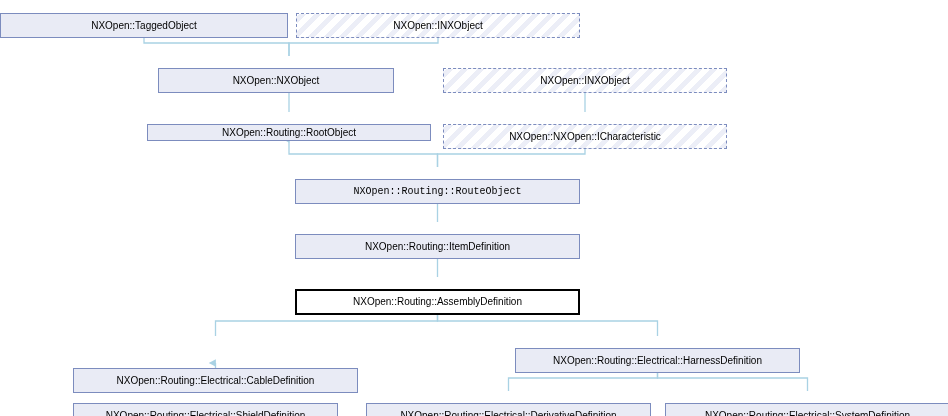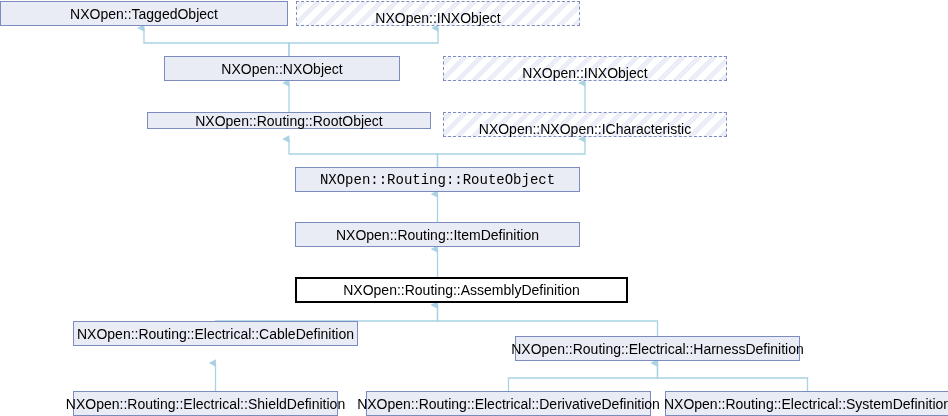--- a/index.html
+++ b/index.html
@@ -8,41 +8,41 @@
     width:948px;height:416px;
     background:#ffffff;
     font-family:"Liberation Sans","DejaVu Sans",sans-serif;
     overflow:hidden;
   }
   #edges{position:absolute;left:0;top:0;width:948px;height:416px;}
   .node{
     position:absolute;
     box-sizing:border-box;
     display:flex;align-items:center;justify-content:center;
-    font-size:14px;
+    font-size:10px;
     line-height:1;
     color:#000000;
     white-space:nowrap;
     letter-spacing:0px;
     z-index:5;
+    margin-top:12px;
   }
   .node.solid{
     background:#e9ebf5;
     border:1px solid #7c8cbe;
   }
   .node.dashed{
     border:1px dashed #7c8cbe;
     background-color:#fbfcfe;
     background-image:repeating-linear-gradient(
         -45deg,
         #eceef7 0px,
         #eceef7 5px,
         #ffffff 5px,
         #ffffff 11px);
-    align-items:flex-end;
   }
   .node.current{
     background:#ffffff;
     border:2px solid #000000;
   }
   .node .label{pointer-events:none;}
 </style>
 </head>
 <body>
 
@@ -69,42 +69,42 @@
         <path d="M807.5 391 L807.5 378 L657.5 378 L657.5 363" marker-end="url(#uparrow)"></path>
       </g>
   </svg>
 
   <div class="node solid" style="left:0px;top:1px;width:288px;height:25px;">
     <span class="label">NXOpen::TaggedObject</span>
   </div>
   <div class="node dashed" style="left:296px;top:1px;width:284px;height:25px;">
     <span class="label">NXOpen::INXObject</span>
   </div>
-  <div class="node solid" style="left:164px;top:56px;width:236px;height:25px;">
+  <div class="node solid" style="left:158px;top:56px;width:236px;height:25px;">
     <span class="label">NXOpen::NXObject</span>
   </div>
   <div class="node dashed" style="left:443px;top:56px;width:284px;height:25px;">
     <span class="label">NXOpen::INXObject</span>
   </div>
   <div class="node solid" style="left:147px;top:112px;width:284px;height:17px;">
     <span class="label">NXOpen::Routing::RootObject</span>
   </div>
   <div class="node dashed" style="left:443px;top:112px;width:284px;height:25px;">
     <span class="label">NXOpen::NXOpen::ICharacteristic</span>
   </div>
   <div class="node solid" style="left:295px;top:167px;width:285px;height:25px;font-family:Liberation Mono, monospace;">
     <span class="label">NXOpen::Routing::RouteObject</span>
   </div>
   <div class="node solid" style="left:295px;top:222px;width:285px;height:25px;">
     <span class="label">NXOpen::Routing::ItemDefinition</span>
   </div>
-  <div class="node current" style="left:295px;top:277px;width:333px;height:26px;">
+  <div class="node current" style="left:295px;top:277px;width:285px;height:26px;">
     <span class="label">NXOpen::Routing::AssemblyDefinition</span>
   </div>
-  <div class="node solid" style="left:73px;top:321px;width:285px;height:25px;">
+  <div class="node solid" style="left:73px;top:356px;width:285px;height:25px;">
     <span class="label">NXOpen::Routing::Electrical::CableDefinition</span>
   </div>
   <div class="node solid" style="left:515px;top:336px;width:285px;height:25px;">
     <span class="label">NXOpen::Routing::Electrical::HarnessDefinition</span>
   </div>
   <div class="node solid" style="left:73px;top:391px;width:265px;height:25px;">
     <span class="label">NXOpen::Routing::Electrical::ShieldDefinition</span>
   </div>
   <div class="node solid" style="left:366px;top:391px;width:285px;height:25px;align-items:center;">
     <span class="label">NXOpen::Routing::Electrical::DerivativeDefinition</span>

